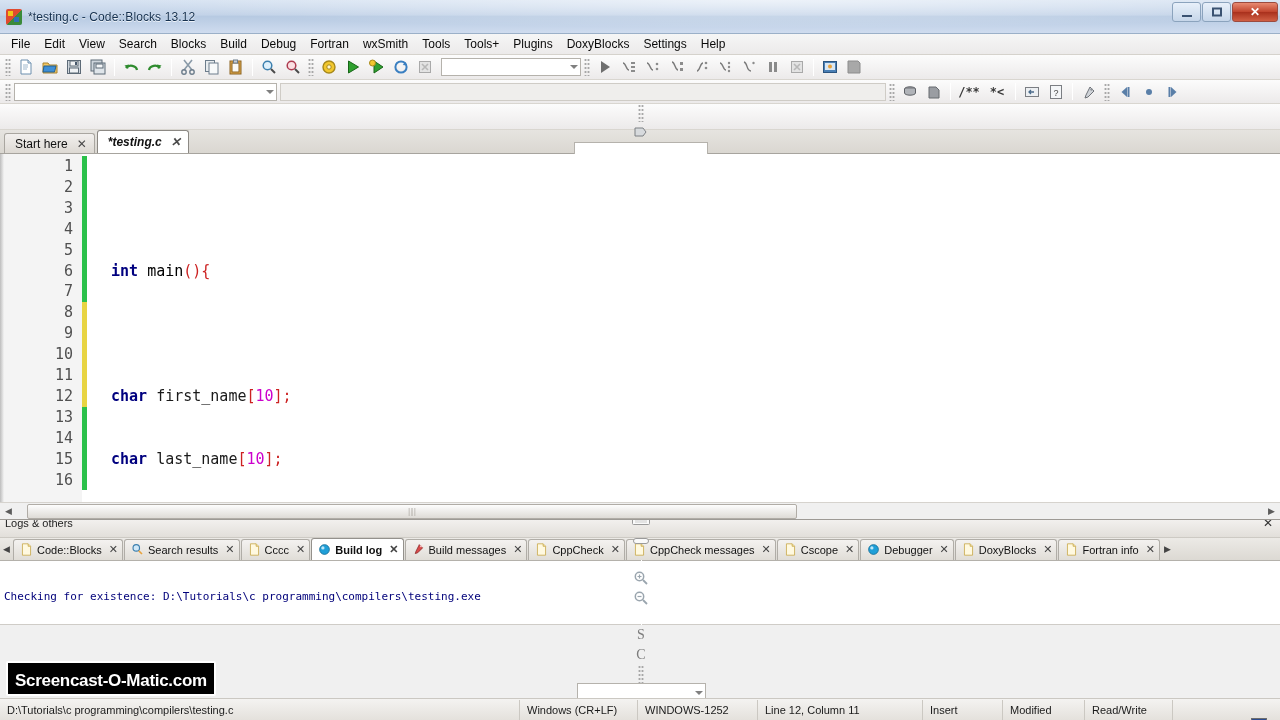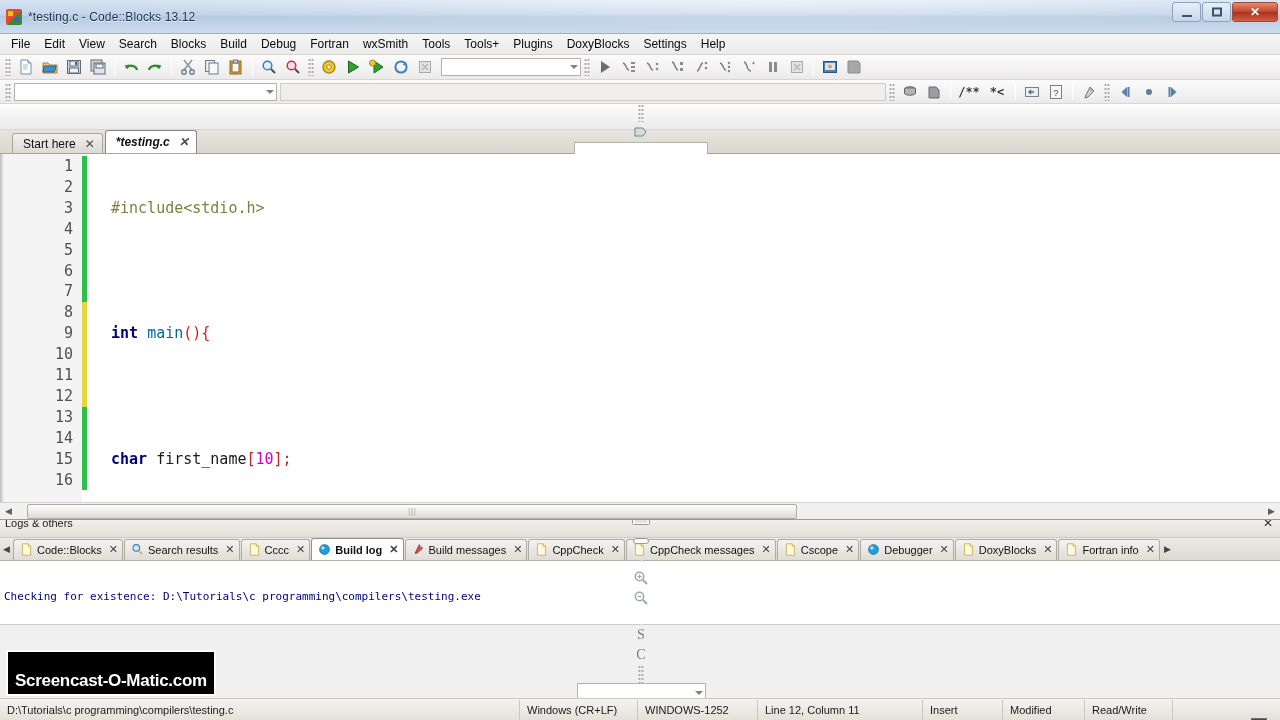--- a/index.html
+++ b/index.html
@@ -135,21 +135,21 @@
   }
   .flat { background:#efeeec; border:1px solid #ddd9d3; }
   .spacer { flex: 1 1 auto; }
 
   
   .edtabs {
     height: 24px;
     background: linear-gradient(to bottom, #e6e4e0, #dad7d1);
     border-bottom: 1px solid #a7a49e;
     display: flex; align-items: flex-end;
-    padding-left: 12px;
+    padding-left: 4px;
   }
   .edtab {
     height: 20px; display:flex; align-items:center;
     padding: 0 7px 0 10px;
     font-size: 12px; color:#111;
     background: linear-gradient(to bottom,#f2f0ee,#ddd9d3);
     border: 1px solid #a9a6a0; border-bottom: none;
     border-radius: 3px 3px 0 0;
     margin-right: 2px;
   }
@@ -196,21 +196,21 @@
     font-family: "DejaVu Sans Mono","Liberation Mono",monospace;
     font-size: 15px; line-height: 20.9px;
     color: #1a1a1a;
     white-space: pre;
   }
   .code .ln { height: 20.9px; }
   .kw { color:#00007f; font-weight: bold; }
   .pp { color:#7f7f40; }
   .num { color:#cc00cc; }
   .op { color:#cc2222; }
-  .fn { color:#0369a1; }
+  .fn { color:#000000; }
 
   
   .hscroll {
     position: absolute; left: 0; right: 0; bottom: 0;
     height: 17px;
     background: #f0f0f0;
     border-top: 1px solid #d6d3ce;
     display: flex; align-items: center;
   }
   .hs-btn { width: 17px; height: 15px; flex:none; display:flex;align-items:center;justify-content:center;
@@ -295,21 +295,21 @@
     background: linear-gradient(to bottom,#2b4b8f 0 45%, #c03030 45% 100%);
     border: 1px solid #6d6d6d;
   }
 
   
   .watermark {
     position: absolute; left: 6px; bottom: 24px;
     background: #000; color: #fff;
     font-family: "Liberation Sans", sans-serif;
     font-weight: bold; font-size: 17px;
-    padding: 19px 7px 3px 7px;
+    padding: 8px 7px 3px 7px;
     letter-spacing: -0.3px;
     border: 2px solid #fff;
     border-radius: 2px;
     white-space: nowrap;
     z-index: 40;
   }
 </style>
 </head>
 <body>
 
@@ -828,21 +828,20 @@
       <div class="cb-yellow"></div>
       <div class="cb-yellow"></div>
       <div class="cb-yellow"></div>
       <div class="cb-green"></div>
       <div class="cb-green"></div>
       <div class="cb-green"></div>
       <div class="cb-green"></div>
     </div>
 
     <div class="code">
-      <div class="ln"><span class="pp">#include&lt;stdio.h&gt;</span></div>
       <div class="ln">&nbsp;</div>
       <div class="ln"><span class="kw">int</span> <span class="fn">main</span><span class="op">()</span><span class="op">{</span></div>
       <div class="ln">&nbsp;</div>
       <div class="ln"><span class="kw">char</span> first_name<span class="op">[</span><span class="num">10</span><span class="op">];</span></div>
       <div class="ln"><span class="kw">char</span> last_name<span class="op">[</span><span class="num">10</span><span class="op">];</span></div>
       
       
       
       
       

